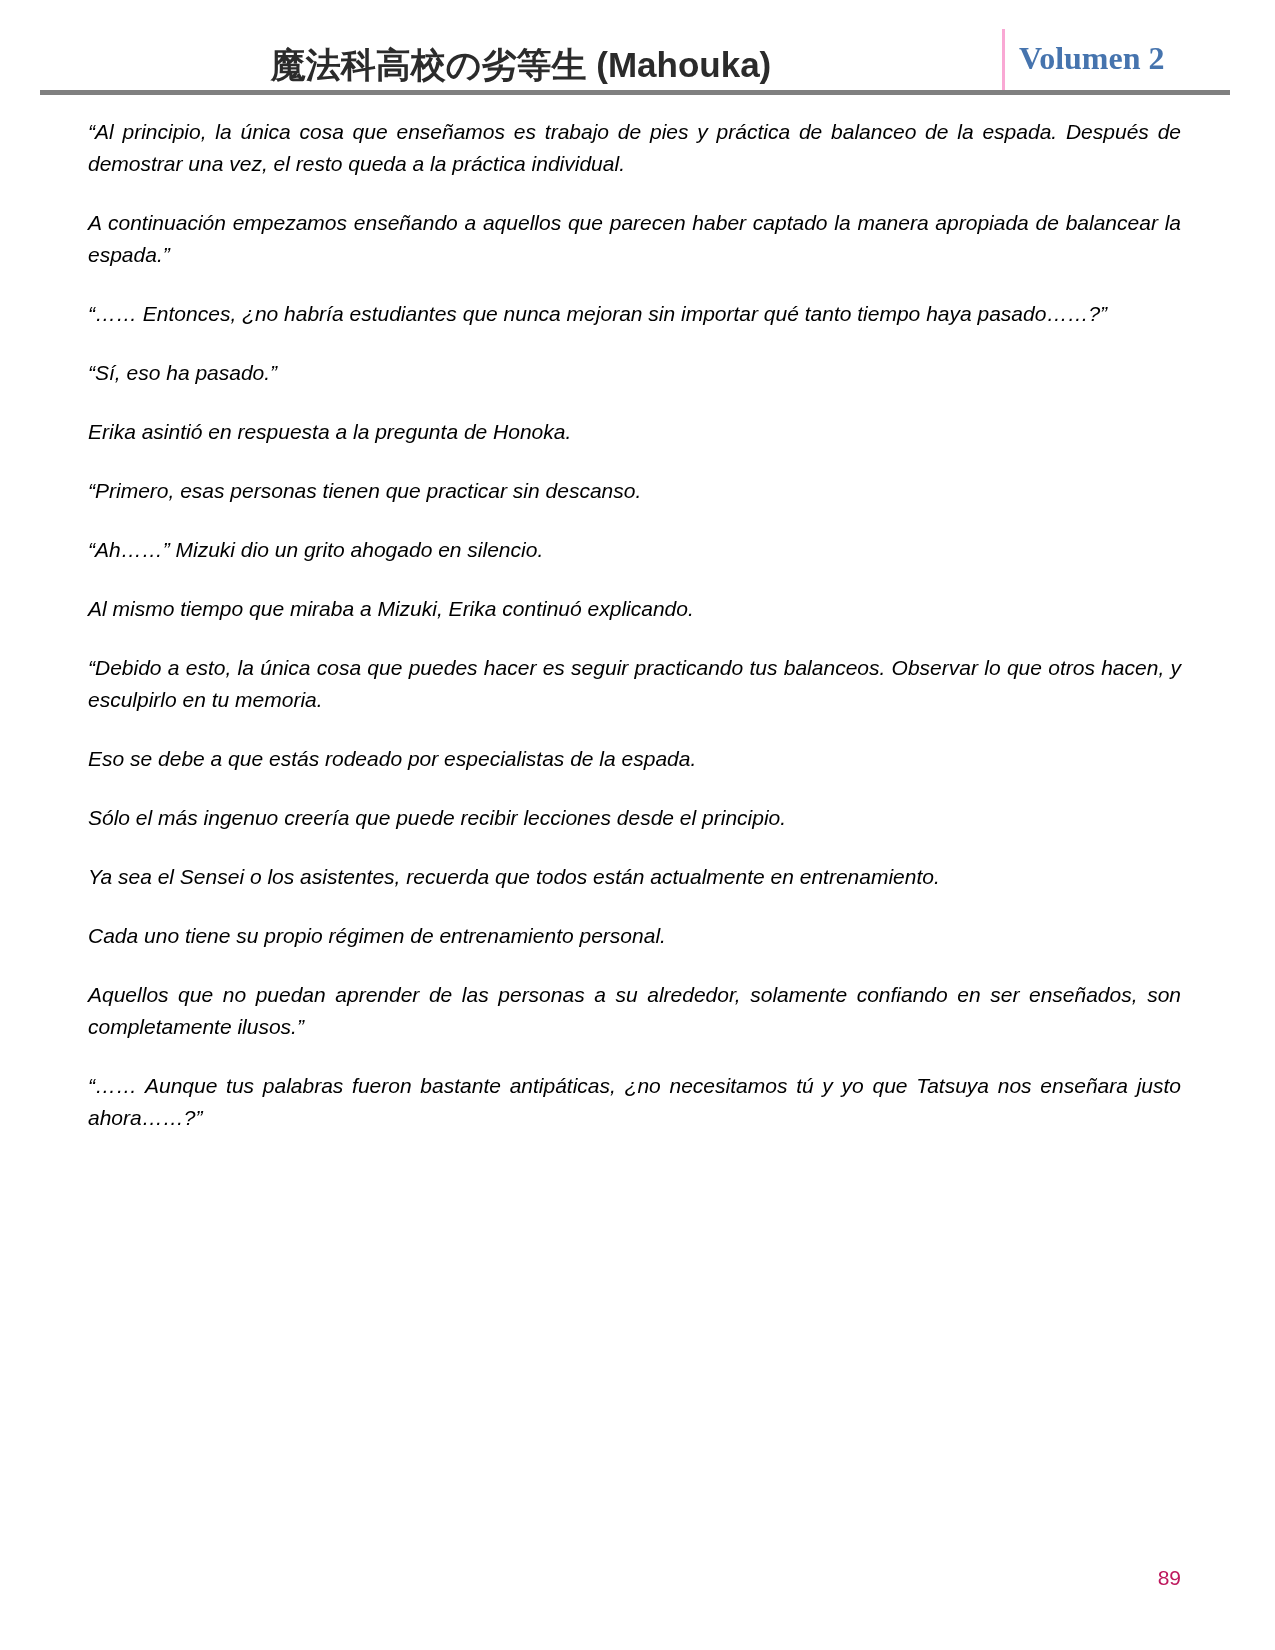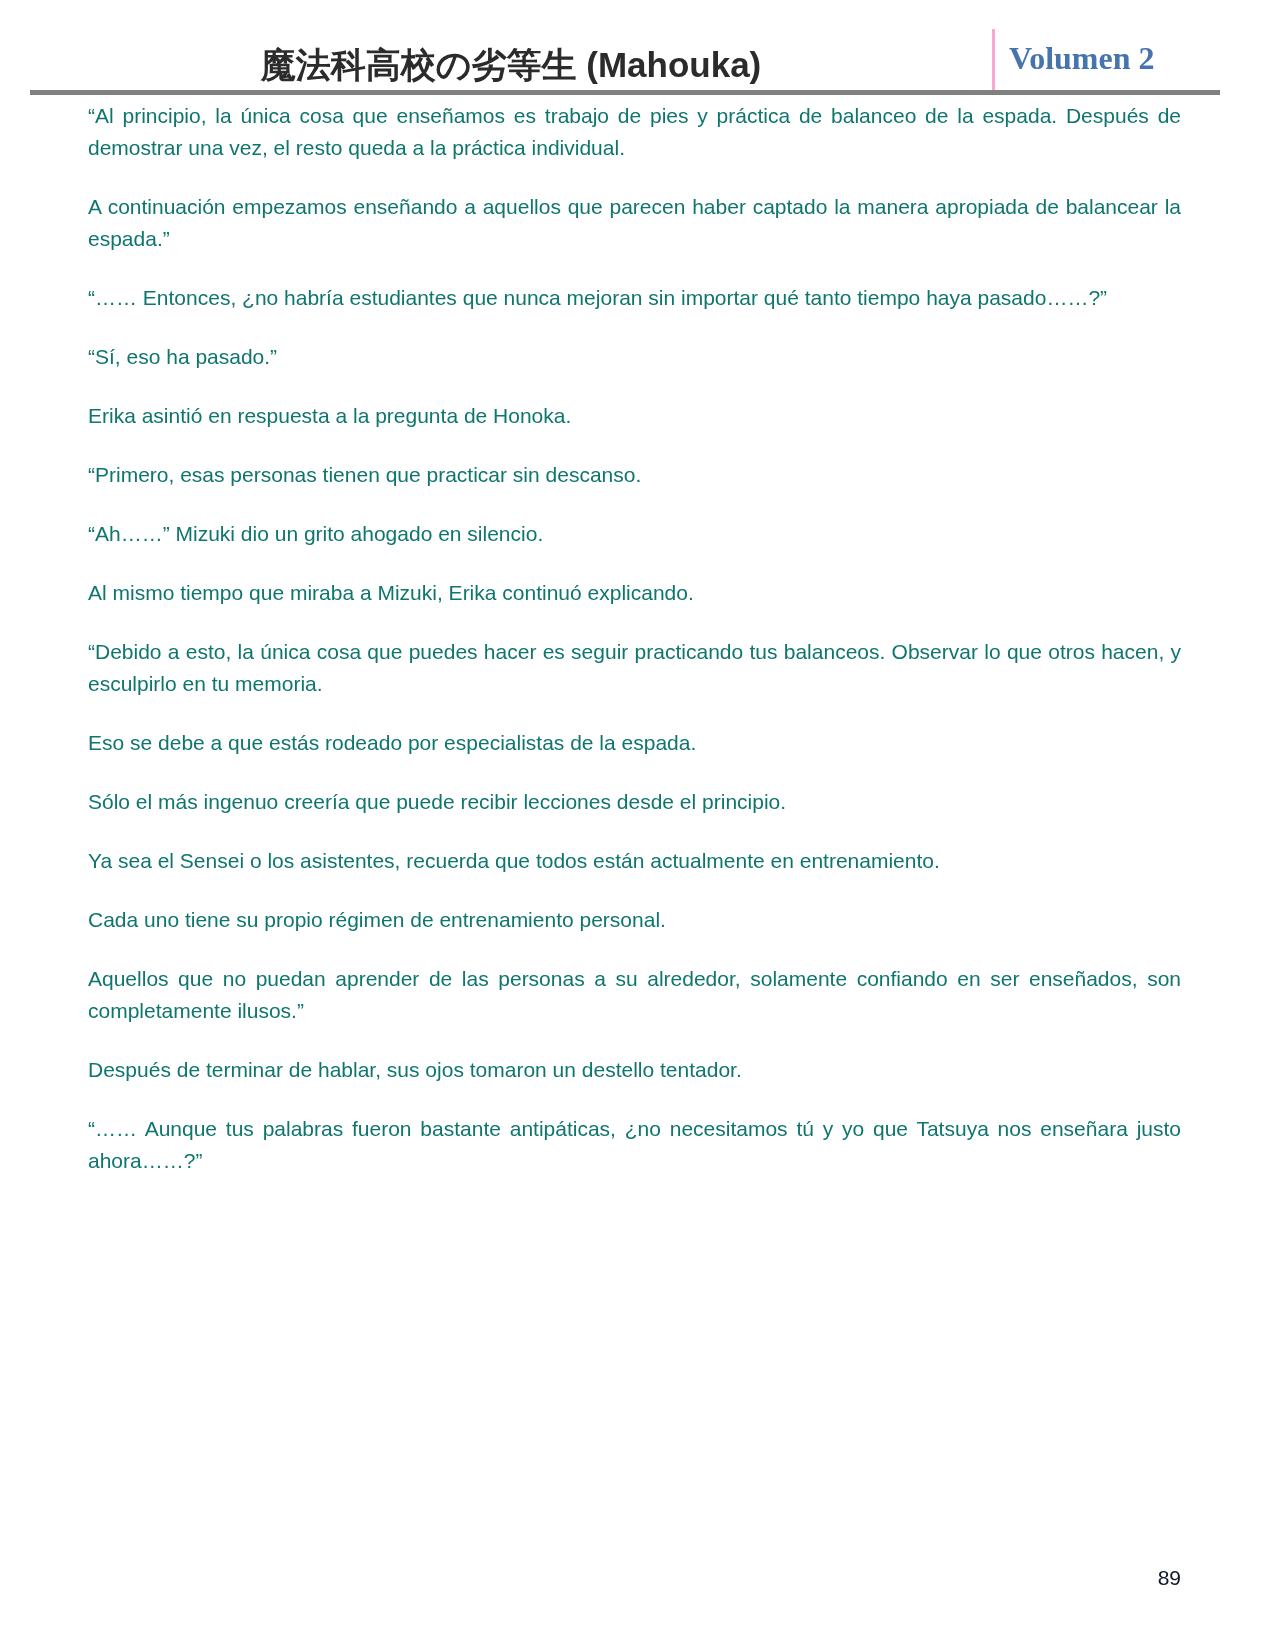--- a/index.html
+++ b/index.html
@@ -10,21 +10,21 @@
   .page {
     position: relative;
     width: 1275px;
     height: 1650px;
     background: #ffffff;
     font-family: "Liberation Sans", sans-serif;
     overflow: hidden;
   }
   .header {
     position: absolute;
-    left: 30px;
+    left: 40px;
     top: 0;
     width: 1190px;
     height: 90px;
     border-bottom: 5px solid #808080;
     display: flex;
   }
   .header-left {
     width: 962px;
     display: flex;
     align-items: flex-end;
@@ -53,37 +53,38 @@
     font-weight: 700;
     font-size: 32px;
     color: #4674ae;
     white-space: nowrap;
     line-height: 1;
     padding-bottom: 4px;
   }
   .body-text {
     position: absolute;
     left: 88px;
-    top: 100px;
+    top: 116px;
     width: 1093px;
     font-size: 21px;
     line-height: 32px;
-    color: #0f766e;
+    color: #000000;
+    font-style: italic;
   }
   .body-text p.para {
     margin: 0 0 27px 0;
     text-align: justify;
   }
   .page-number {
     position: absolute;
     right: 94px;
     top: 1562px;
     font-size: 21px;
     line-height: 32px;
-    color: #0f172a;
+    color: #be185d;
   }
 </style>
 </head>
 <body>
 
 <div class="page">
 
   <div class="header">
     <div class="header-left">
       <span class="header-title">魔法科高校の劣等生 (Mahouka)</span>
@@ -101,19 +102,18 @@
       <p class="para">Erika asintió en respuesta a la pregunta de Honoka.</p>
       <p class="para">“Primero, esas personas tienen que practicar sin descanso.</p>
       <p class="para">“Ah……” Mizuki dio un grito ahogado en silencio.</p>
       <p class="para">Al mismo tiempo que miraba a Mizuki, Erika continuó explicando.</p>
       <p class="para">“Debido a esto, la única cosa que puedes hacer es seguir practicando tus balanceos. Observar lo que otros hacen, y esculpirlo en tu memoria.</p>
       <p class="para">Eso se debe a que estás rodeado por especialistas de la espada.</p>
       <p class="para">Sólo el más ingenuo creería que puede recibir lecciones desde el principio.</p>
       <p class="para">Ya sea el Sensei o los asistentes, recuerda que todos están actualmente en entrenamiento.</p>
       <p class="para">Cada uno tiene su propio régimen de entrenamiento personal.</p>
       <p class="para">Aquellos que no puedan aprender de las personas a su alrededor, solamente confiando en ser enseñados, son completamente ilusos.”</p>
-      <p class="para">Después de terminar de hablar, sus ojos tomaron un destello tentador.</p>
       <p class="para">“…… Aunque tus palabras fueron bastante antipáticas, ¿no necesitamos tú y yo que Tatsuya nos enseñara justo ahora……?”</p>
     </div>
 
   <div class="page-number">89</div>
 
 </div>
 
 </body></html>

